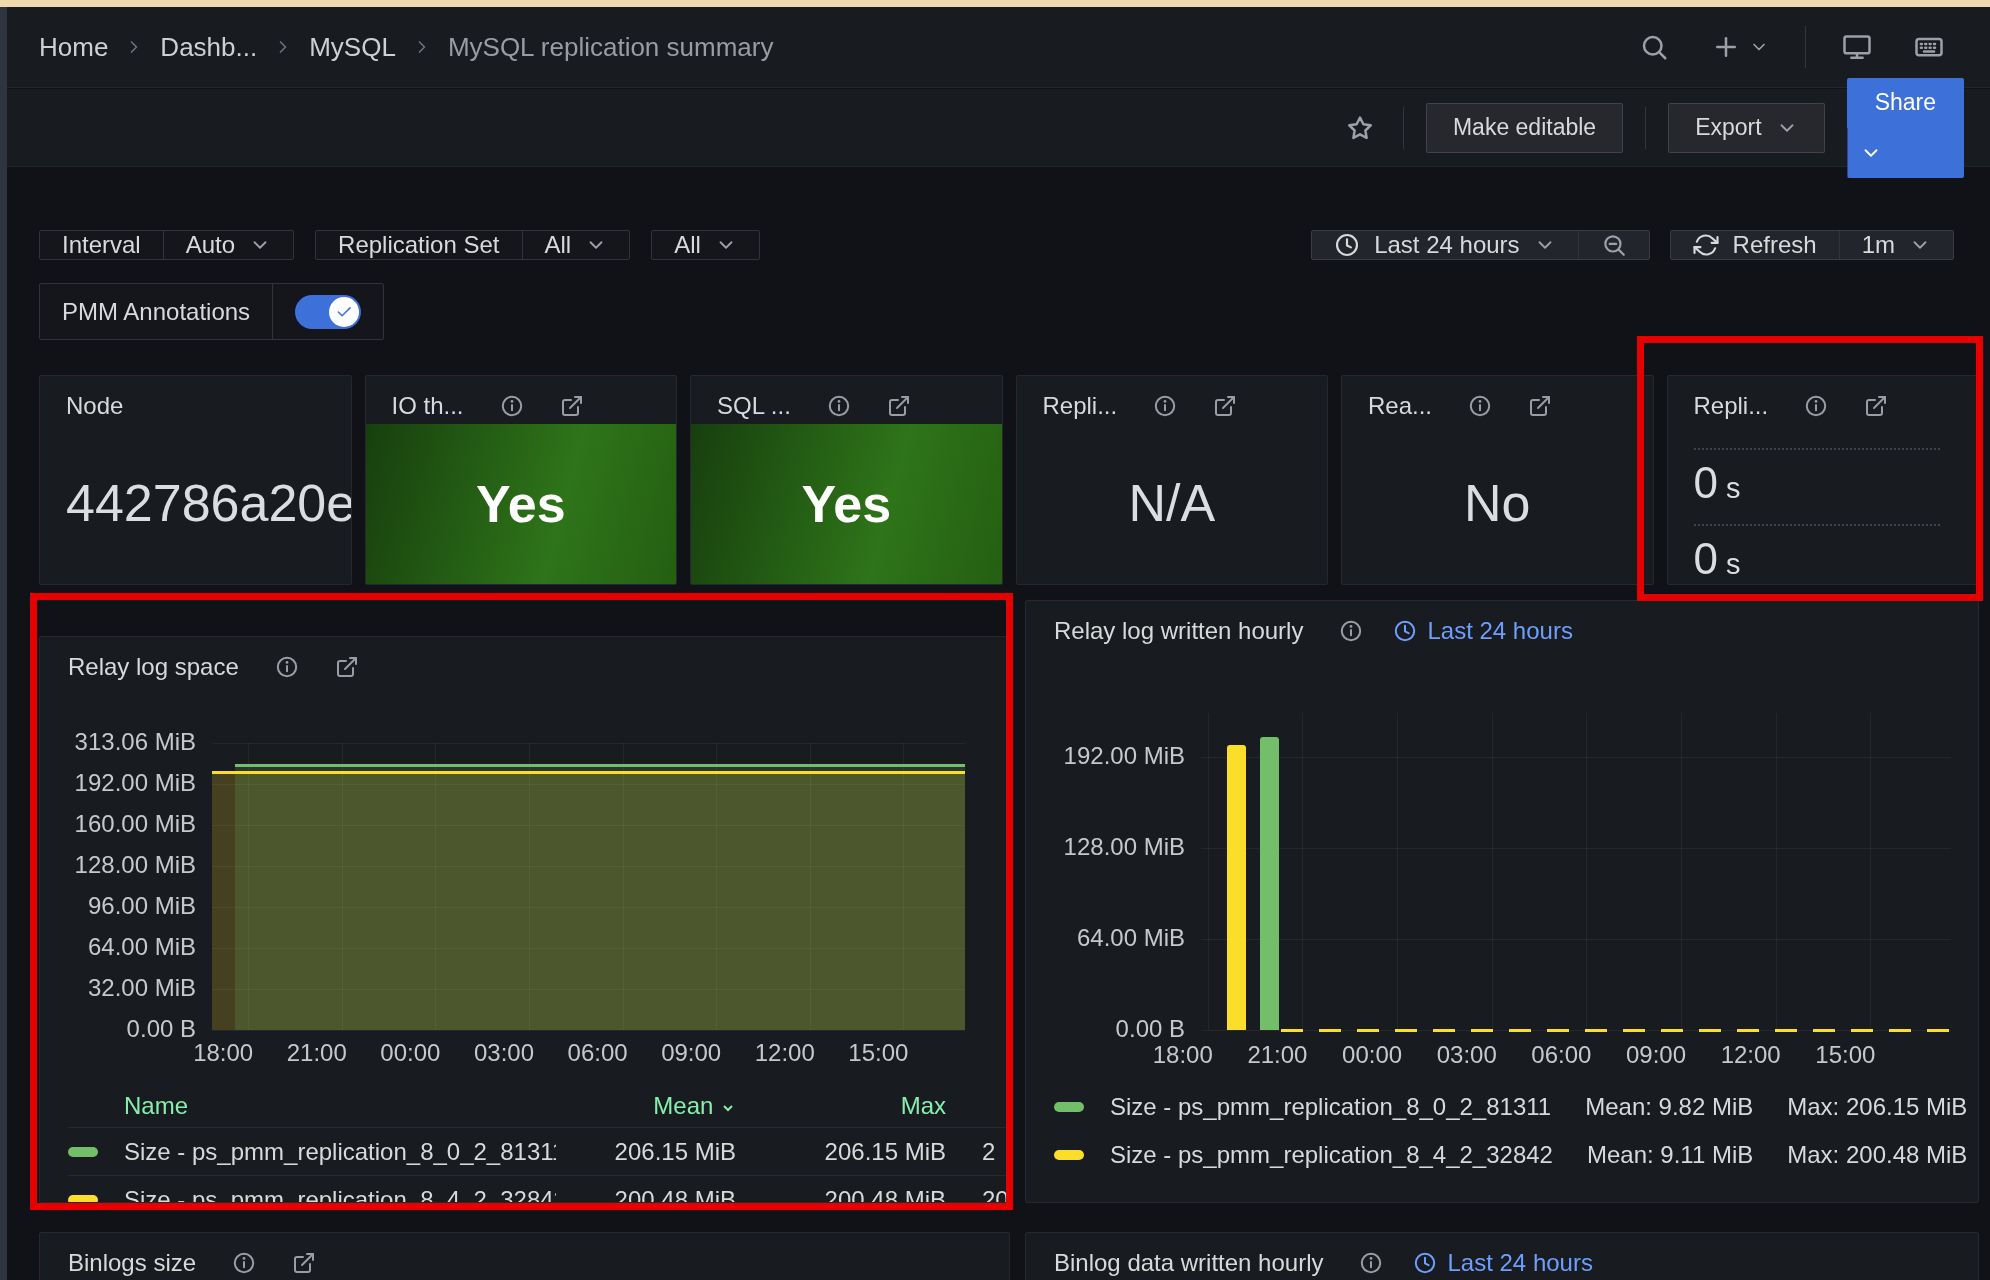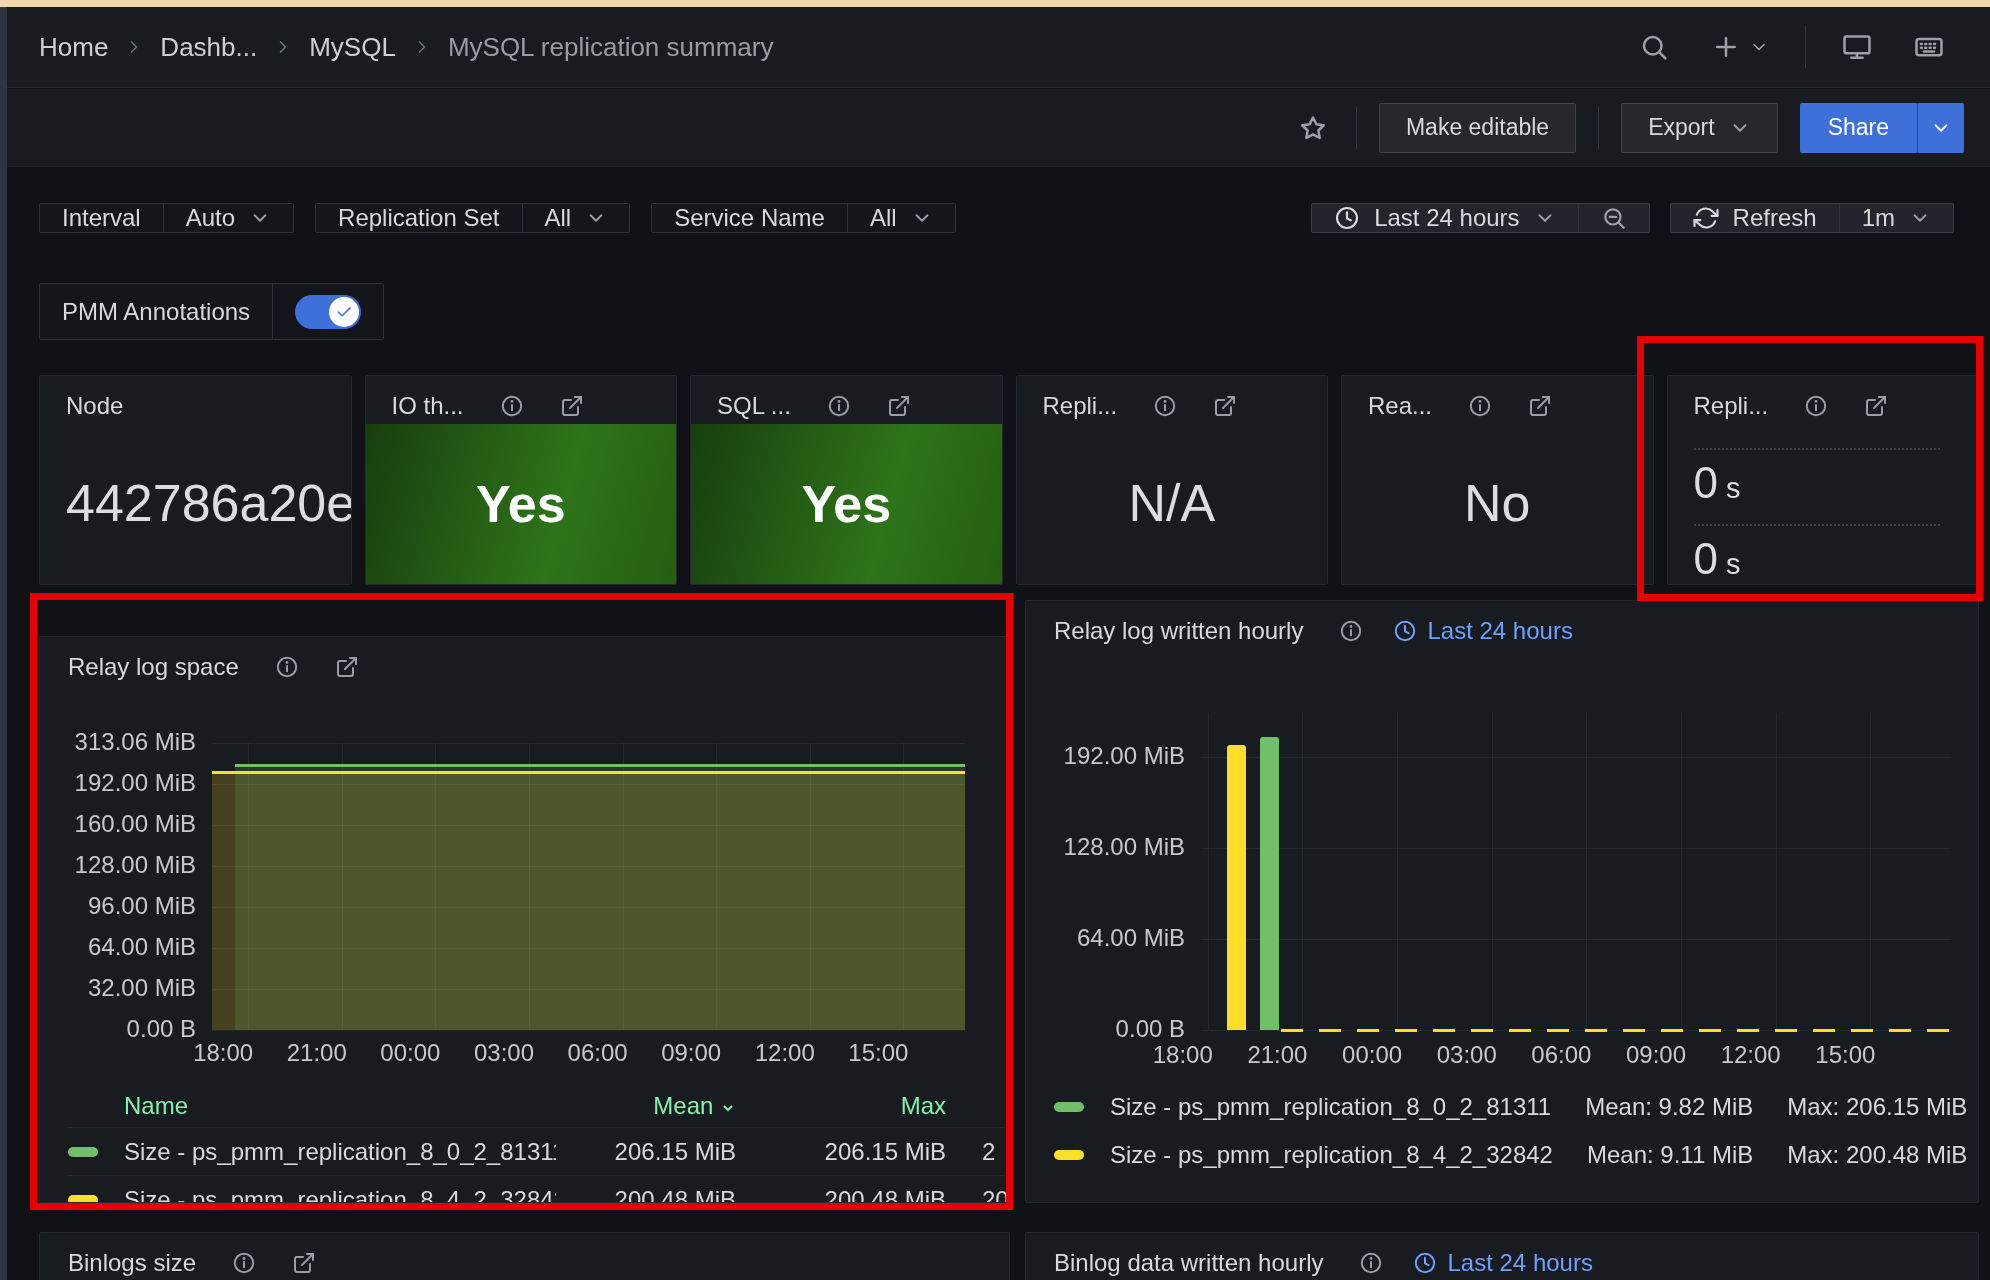--- a/index.html
+++ b/index.html
@@ -12,25 +12,25 @@
   #breadcrumb-bar{left:7px;top:7px;right:0;height:81px;background:#181b1f;border-bottom:1px solid rgba(204,204,220,.07);display:flex;align-items:center;padding:0 40px 0 32px;box-sizing:border-box;}
   #breadcrumbs{display:flex;align-items:center;font-size:26px;font-weight:500;}
   .crumb{color:#cfd0d4;white-space:nowrap;cursor:pointer;}
   .crumb.muted{color:#9a9ca4;font-weight:400;}
   .crumb-sep{color:#6c7280;margin:0 16px;display:inline-flex;}
   .nav-right{margin-left:auto;display:flex;align-items:center;gap:30px;color:#9da0a8;}
   .icon-btn{display:inline-flex;align-items:center;gap:8px;color:#9da0a8;background:none;border:none;padding:6px;cursor:pointer;}
   .vdiv{width:1px;height:42px;background:#32363d;}
   #toolbar{left:7px;top:89px;right:0;height:78px;background:#181b1f;border-bottom:1px solid rgba(204,204,220,.06);display:flex;align-items:center;justify-content:flex-end;gap:22px;padding-right:26px;box-sizing:border-box;}
   .btn{height:50px;display:inline-flex;align-items:center;gap:14px;padding:0 26px;background:rgba(204,204,220,.08);border:1px solid rgba(204,204,220,.16);border-radius:2px;font-size:23px;font-weight:500;color:#d8d9da;font-family:inherit;cursor:pointer;}
-  .share-group{display:flex;border-radius:2px;overflow:hidden;}
+  .share-group{display:flex;border-radius:2px;overflow:hidden;flex-direction:column;}
   .btn-blue{height:50px;display:inline-flex;align-items:center;padding:0 28px;background:#3d71d9;border:none;color:#fff;font-size:23px;font-weight:500;font-family:inherit;cursor:pointer;}
   .btn-blue.caret{padding:0 12px;border-left:1px solid rgba(0,0,0,.35);}
   
-  #filters-row{left:39px;top:203px;width:1915px;height:57px;display:flex;justify-content:space-between;align-items:flex-start;}
+  #filters-row{left:39px;top:203px;width:1915px;height:57px;display:flex;justify-content:space-between;align-items:flex-end;}
   .fgroup{display:flex;align-items:stretch;border:1px solid #2f333a;border-radius:2px;background:#14161b;}
   .fgroup.elev{background:#22252b;border-color:#383c43;}
   .fcell{display:flex;align-items:center;gap:14px;padding:0 22px;font-size:24px;color:#d8d9da;cursor:pointer;white-space:nowrap;}
   .fcell+.fcell{border-left:1px solid #2f333a;}
   .fcell .lbl{font-weight:400;}
   .fcell .val{font-weight:500;}
   .chev{color:#9da0a8;display:inline-flex;}
   #filters-left{display:flex;gap:21px;}
   #time-right{display:flex;gap:20px;}
   #annotations-row{left:39px;top:283px;height:57px;display:flex;}
@@ -197,23 +197,20 @@
         <div class="fcell">
           <span class="val">All</span>
           <span class="chev">
             <svg width="22" height="22" viewBox="0 0 24 24" fill="none" stroke="currentColor" stroke-width="2" stroke-linecap="round" stroke-linejoin="round" style="display:block">
               <polyline points="6 9 12 15 18 9"></polyline>
             </svg>
           </span>
         </div>
       </div>
       <div class="fgroup">
-        <div class="fcell">
-          <span class="lbl">Service Name</span>
-        </div>
         <div class="fcell">
           <span class="val">All</span>
           <span class="chev">
             <svg width="22" height="22" viewBox="0 0 24 24" fill="none" stroke="currentColor" stroke-width="2" stroke-linecap="round" stroke-linejoin="round" style="display:block">
               <polyline points="6 9 12 15 18 9"></polyline>
             </svg>
           </span>
         </div>
       </div>
     </div>

